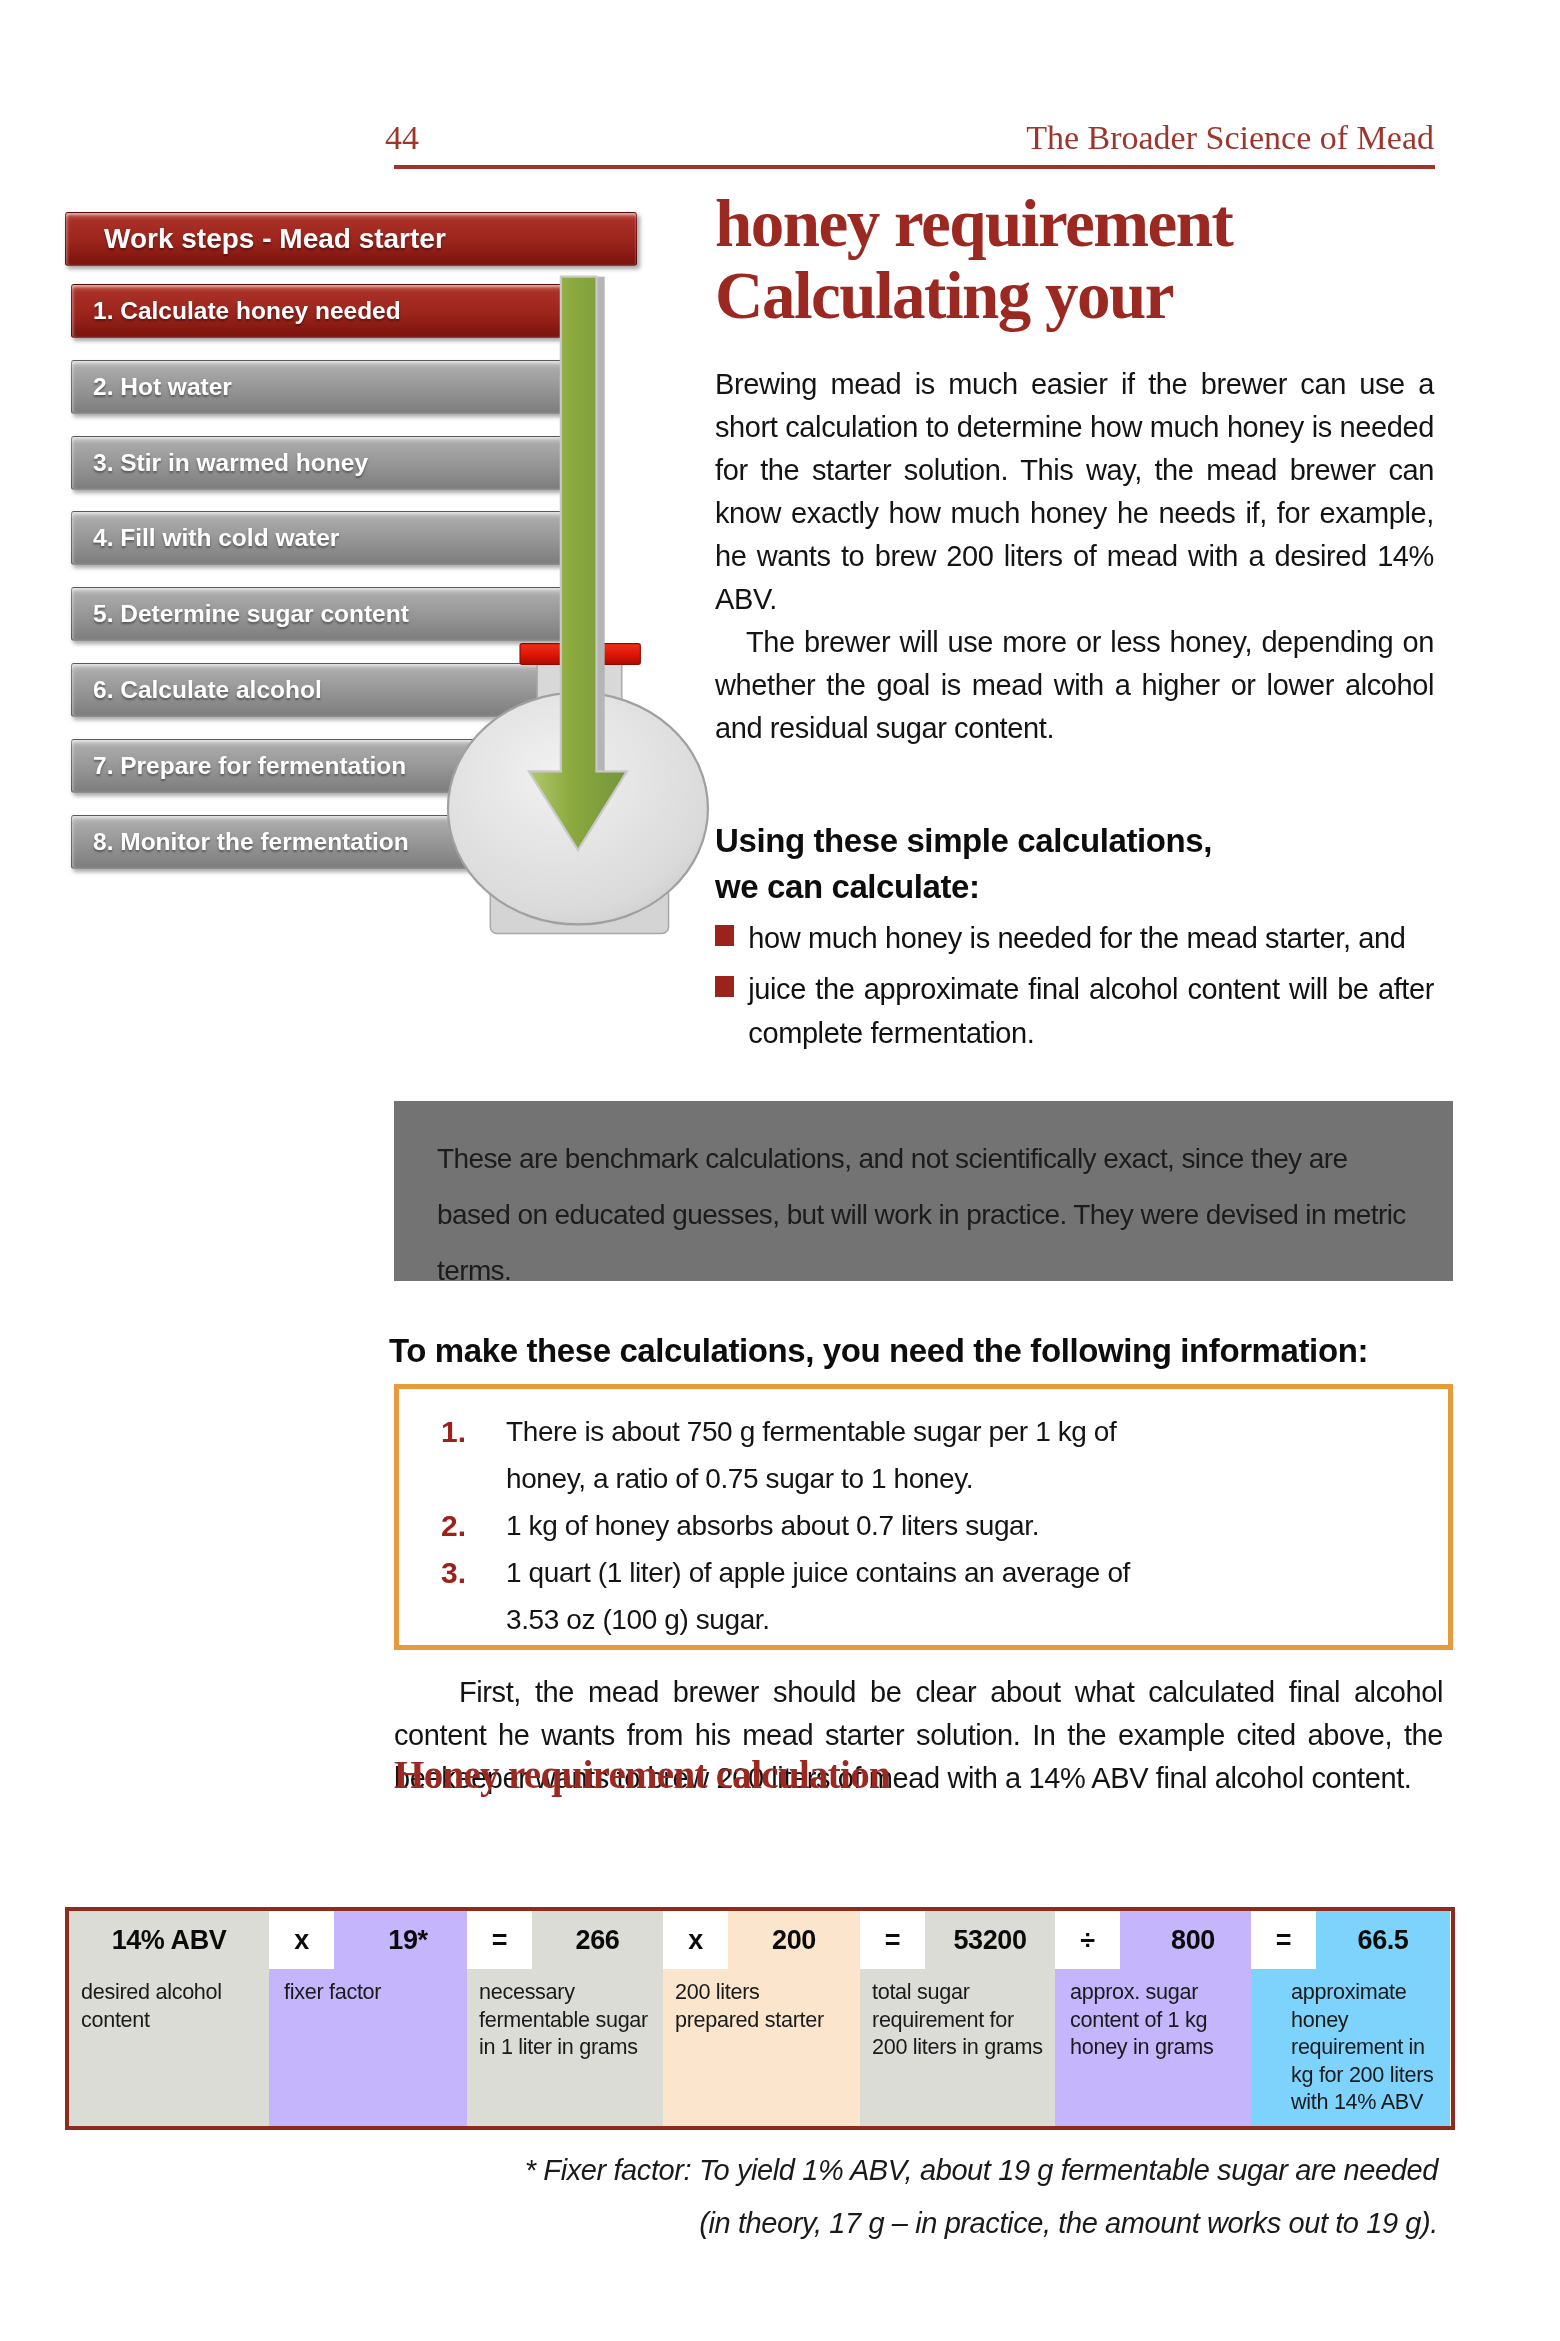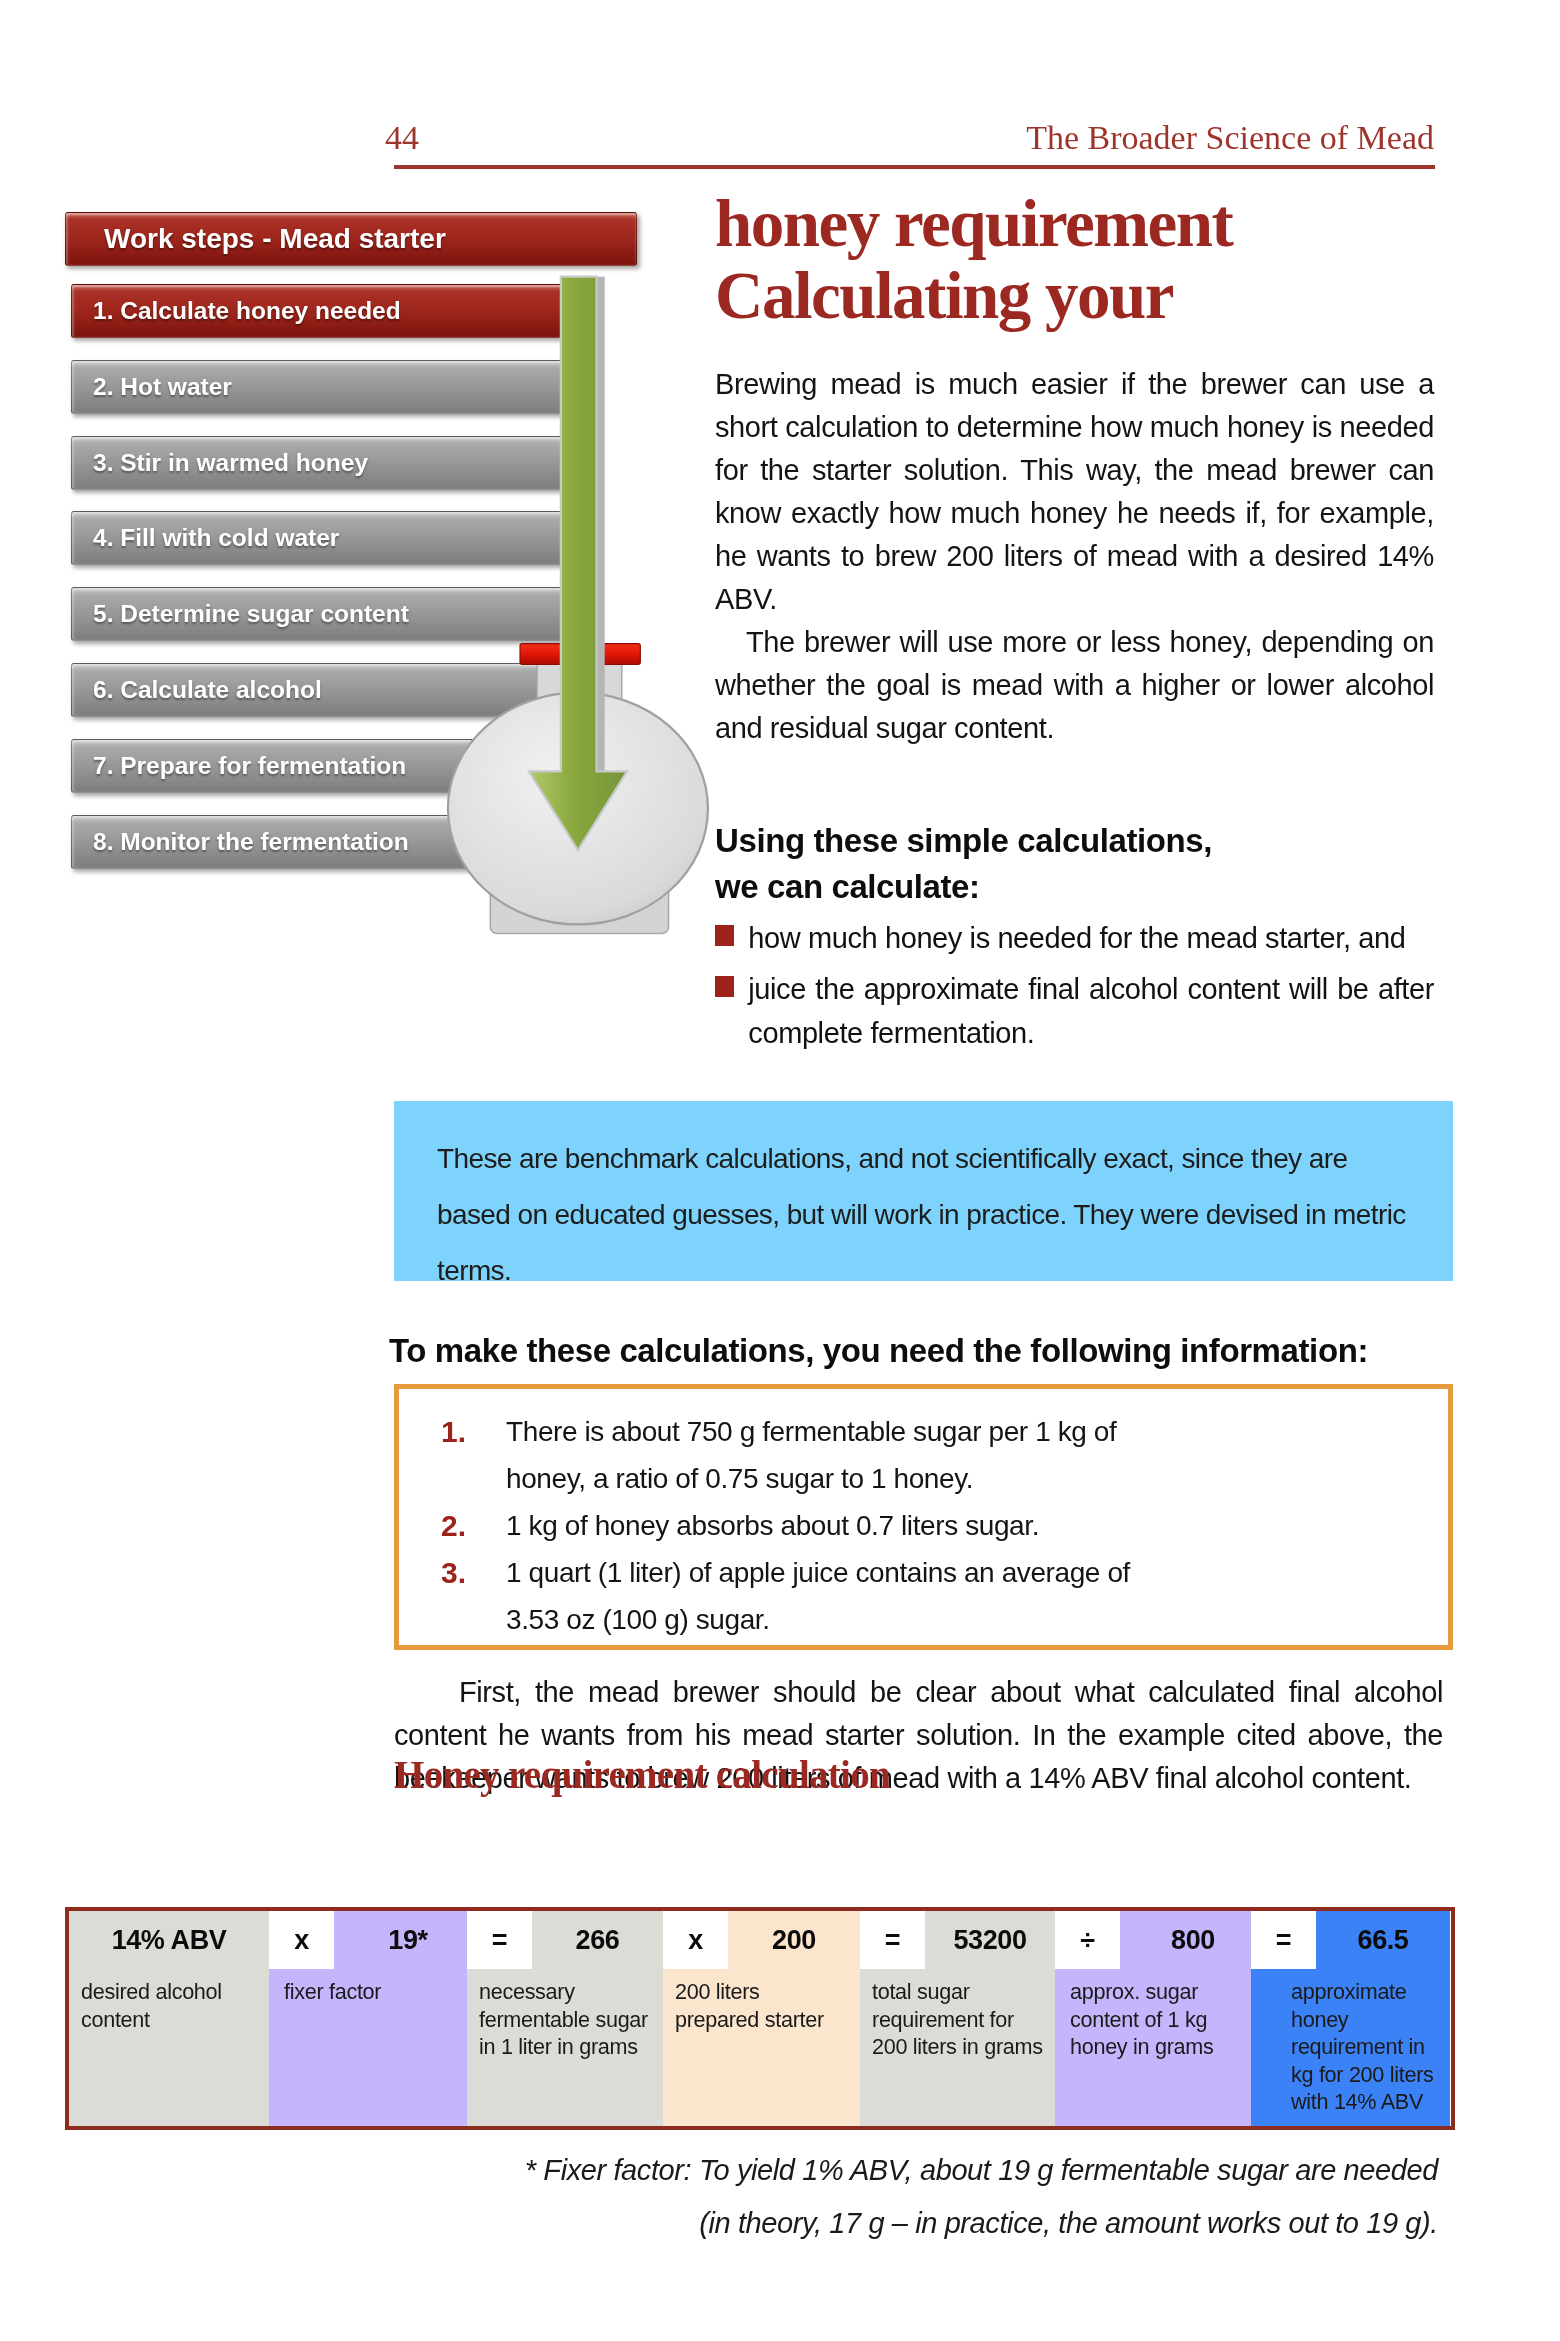--- a/index.html
+++ b/index.html
@@ -41,21 +41,21 @@
   .paras p{margin:0;}
   .paras p.indent{text-indent:31px;}
   .calc-heading{left:715px;top:818px;width:719px;font-size:33px;line-height:46px;font-weight:bold;letter-spacing:-0.4px;color:#0d0d0d;}
   .bullets{left:715px;top:916px;width:719px;}
   .bullet-row{display:flex;margin:0 0 7.4px 0;}
   .bullet-sq{flex:0 0 19.3px;width:19.3px;height:21px;background:#9c231b;margin-top:9px;}
   .bullet-text{flex:1;margin-left:14px;font-size:29px;line-height:44px;letter-spacing:-0.4px;text-align:justify;}
 
   
   .notebox{
-    left:394px;top:1101px;width:1059px;height:180px;background:#7dd3fc;
+    left:394px;top:1101px;width:1059px;height:180px;background:#737373;
     box-sizing:border-box;padding:30px 43px 0 43px;
     font-size:28px;line-height:56px;letter-spacing:-0.6px;color:#1c1c1c;
   }
 
   .info-heading{left:389px;top:1332px;width:1063px;font-size:33px;font-weight:bold;letter-spacing:-0.4px;color:#0d0d0d;}
 
   
   .infobox{
     left:394px;top:1384px;width:1059px;height:266px;box-sizing:border-box;
     border:5.2px solid #e69a3b;background:#fff;padding:19.3px 0 0 42px;
@@ -74,21 +74,21 @@
     border:4.5px solid #8e2b1f;background:#fff;
     display:grid;
     grid-template-columns:200px 65px 133px 65px 131px 65px 132px 65px 130px 65px 131px 65px 134px;
     grid-template-rows:58px 1fr;
   }
   .vcell{display:flex;align-items:center;justify-content:center;font-size:27px;font-weight:bold;color:#0b0b0b;letter-spacing:-0.4px;}
   .dcell{padding:9px 12px 0 12px;font-size:21.6px;line-height:27.5px;letter-spacing:-0.3px;color:#1a1a1a;}
   .c-gray{background:#dcdcd7;}
   .c-green{background:#c4b5fd;padding-left:15px;}
   .c-peach{background:#fbe5cd;}
-  .c-orange{background:#3b82f6;}
+  .c-orange{background:#7dd3fc;}
   .c-white{background:#ffffff;}
   .sp1{grid-column:1 / 2;}
   .sp2{grid-column:2 / 4;}
   .sp3{grid-column:4 / 6;}
   .sp4{grid-column:6 / 8;}
   .sp5{grid-column:8 / 10;}
   .sp6{grid-column:10 / 12;}
   .sp7{grid-column:12 / 14;padding-left:40px;}
 
   

